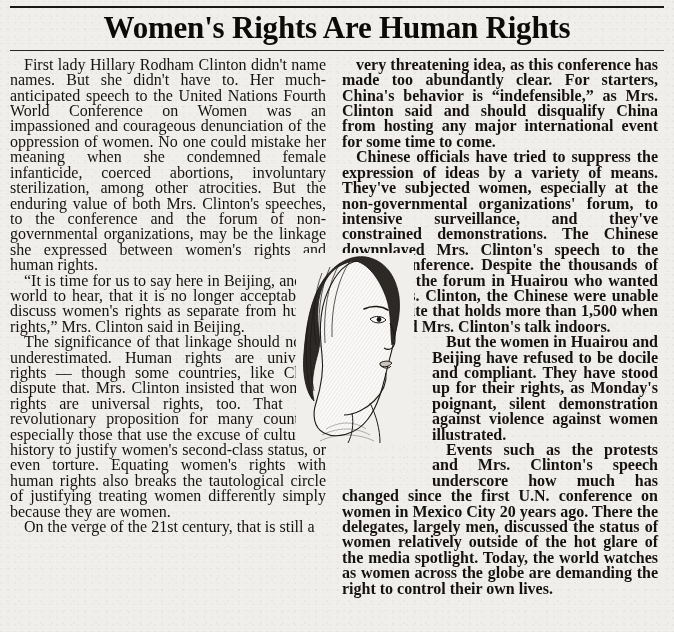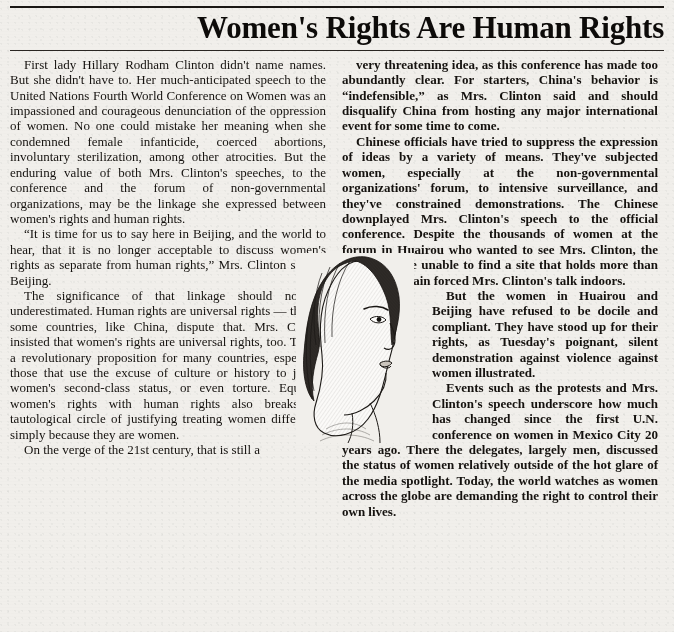--- a/index.html
+++ b/index.html
@@ -25,21 +25,21 @@
       radial-gradient(circle at 72% 64%, rgba(0,0,0,0.03) 0 1px, transparent 1px),
       #f1efeb;
     background-size: 7px 7px, 11px 11px, auto;
   }
   .rule-top {
     height: 2px;
     background: #1a1714;
     margin: 0 0 4px 0;
   }
   .headline {
-    text-align: right;
+    text-align: center;
     font-family: "Liberation Serif", serif;
     font-weight: bold;
     font-size: 31px;
     line-height: 1.06;
     letter-spacing: -0.2px;
     margin: 1px 0 5px 0;
     color: #0d0b09;
   }
   .rule-under {
     height: 1px;
@@ -47,21 +47,21 @@
     margin: 0 0 6px 0;
   }
   .columns {
     position: relative;
     display: flex;
     gap: 16px;
     height: 548px;
   }
   .col {
     width: 316px;
-    font-size: 13px;
+    font-size: 16px;
     line-height: 15.4px;
     text-align: justify;
     text-justify: inter-word;
     hyphens: auto;
     color: #15120f;
   }
   .col p {
     margin: 0;
     text-indent: 14px;
   }
@@ -115,21 +115,21 @@
       <p>First lady Hillary Rodham Clinton didn't name names. But she didn't have to. Her much-anticipated speech to the United Nations Fourth World Conference on Women was an impassioned and courageous denunciation of the oppression of women. No one could mistake her meaning when she condemned female infanticide, coerced abortions, involuntary sterilization, among other atrocities. But the enduring value of both Mrs. Clinton's speeches, to the conference and the forum of non-governmental organizations, may be the linkage she expressed between women's rights and human rights.</p>
       <p>“It is time for us to say here in Beijing, and the world to hear, that it is no longer acceptable to discuss women's rights as separate from human rights,” Mrs. Clinton said in Beijing.</p>
       <p>The significance of that linkage should not be underestimated. Human rights are universal rights — though some countries, like China, dispute that. Mrs. Clinton insisted that women's rights are universal rights, too. That is a revolutionary proposition for many countries, especially those that use the excuse of culture or history to justify women's second-class status, or even torture. Equating women's rights with human rights also breaks the tautological circle of justifying treating women differently simply because they are women.</p>
       <p>On the verge of the 21st century, that is still a</p>
     </div>
 
     <div class="col right">
       <p>very threatening idea, as this conference has made too abundantly clear. For starters, China's behavior is “indefensible,” as Mrs. Clinton said and should disqualify China from hosting any major international event for some time to come.</p>
       <p>Chinese officials have tried to suppress the expression of ideas by a variety of means. They've subjected women, especially at the non-governmental organizations' forum, to intensive surveillance, and they've constrained demonstrations. The Chinese downplayed Mrs. Clinton's speech to the official conference. Despite the thousands of women at the forum in Huairou who wanted to see Mrs. Clinton, the Chinese were unable to find a site that holds more than 1,500 when rain forced Mrs. Clinton's talk indoors.</p>
       <div class="wrap-shape-right"></div>
-      <p>But the women in Huairou and Beijing have refused to be docile and compliant. They have stood up for their rights, as Tuesday's poignant, silent demonstration against violence against women illustrated.</p>
+      <p>But the women in Huairou and Beijing have refused to be docile and compliant. They have stood up for their rights, as Monday's poignant, silent demonstration against violence against women illustrated.</p>
       <p>Events such as the protests and Mrs. Clinton's speech underscore how much has changed since the first U.N. conference on women in Mexico City 20 years ago. There the delegates, largely men, discussed the status of women relatively outside of the hot glare of the media spotlight. Today, the world watches as women across the globe are demanding the right to control their own lives.</p>
     </div>
 
     <div class="portrait">
       <svg width="118" height="190" viewBox="0 0 118 190" xmlns="http://www.w3.org/2000/svg">
         <defs>
           <pattern id="hatch" width="3" height="3" patternUnits="userSpaceOnUse" patternTransform="rotate(35)">
             <line x1="0" y1="0" x2="0" y2="3" stroke="#262220" stroke-width="0.7"></line>
           </pattern>
           <pattern id="hatch2" width="2.2" height="2.2" patternUnits="userSpaceOnUse" patternTransform="rotate(-40)">

